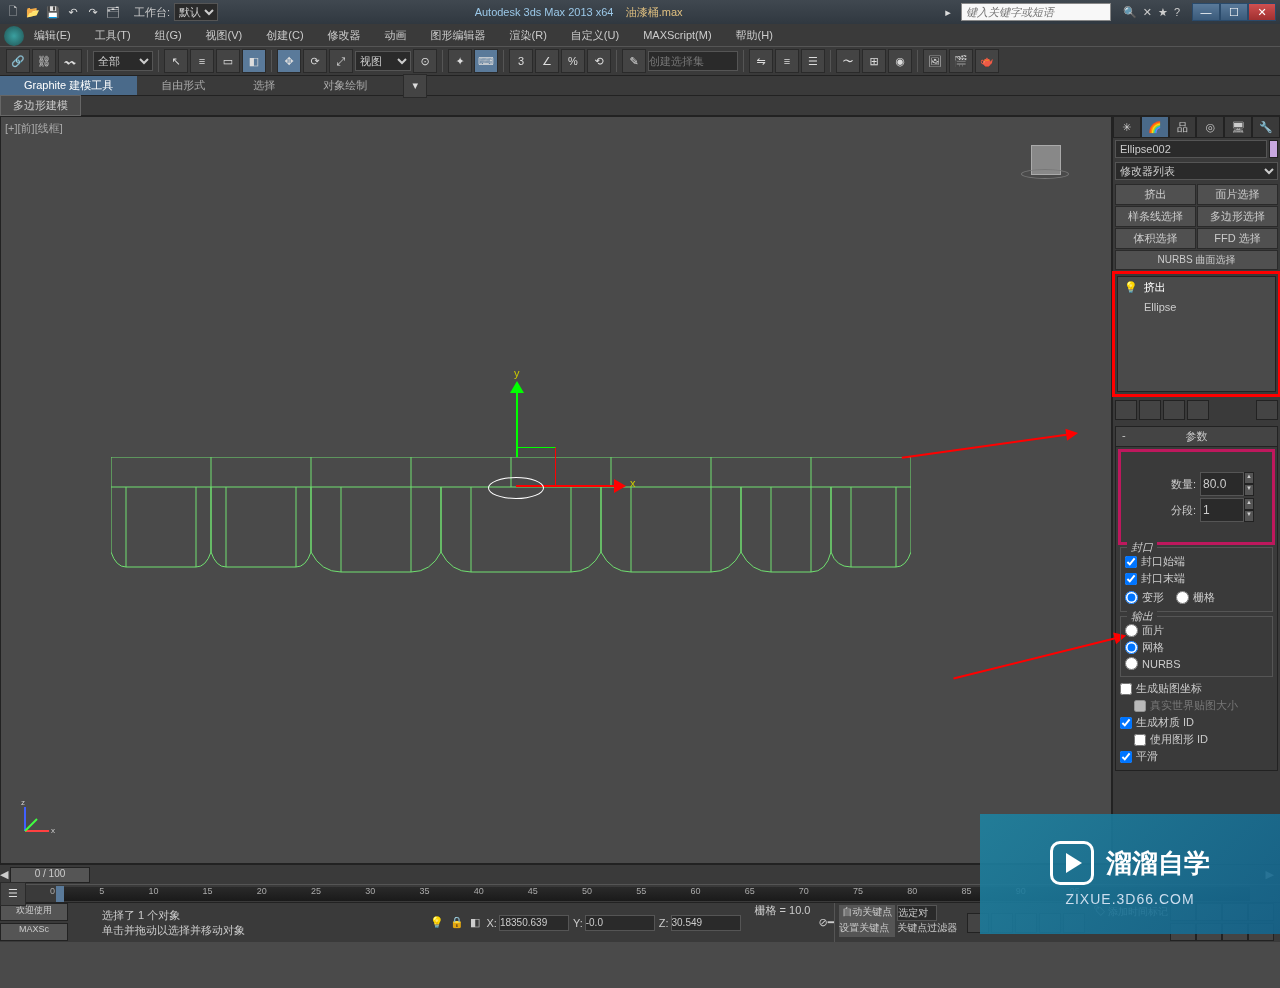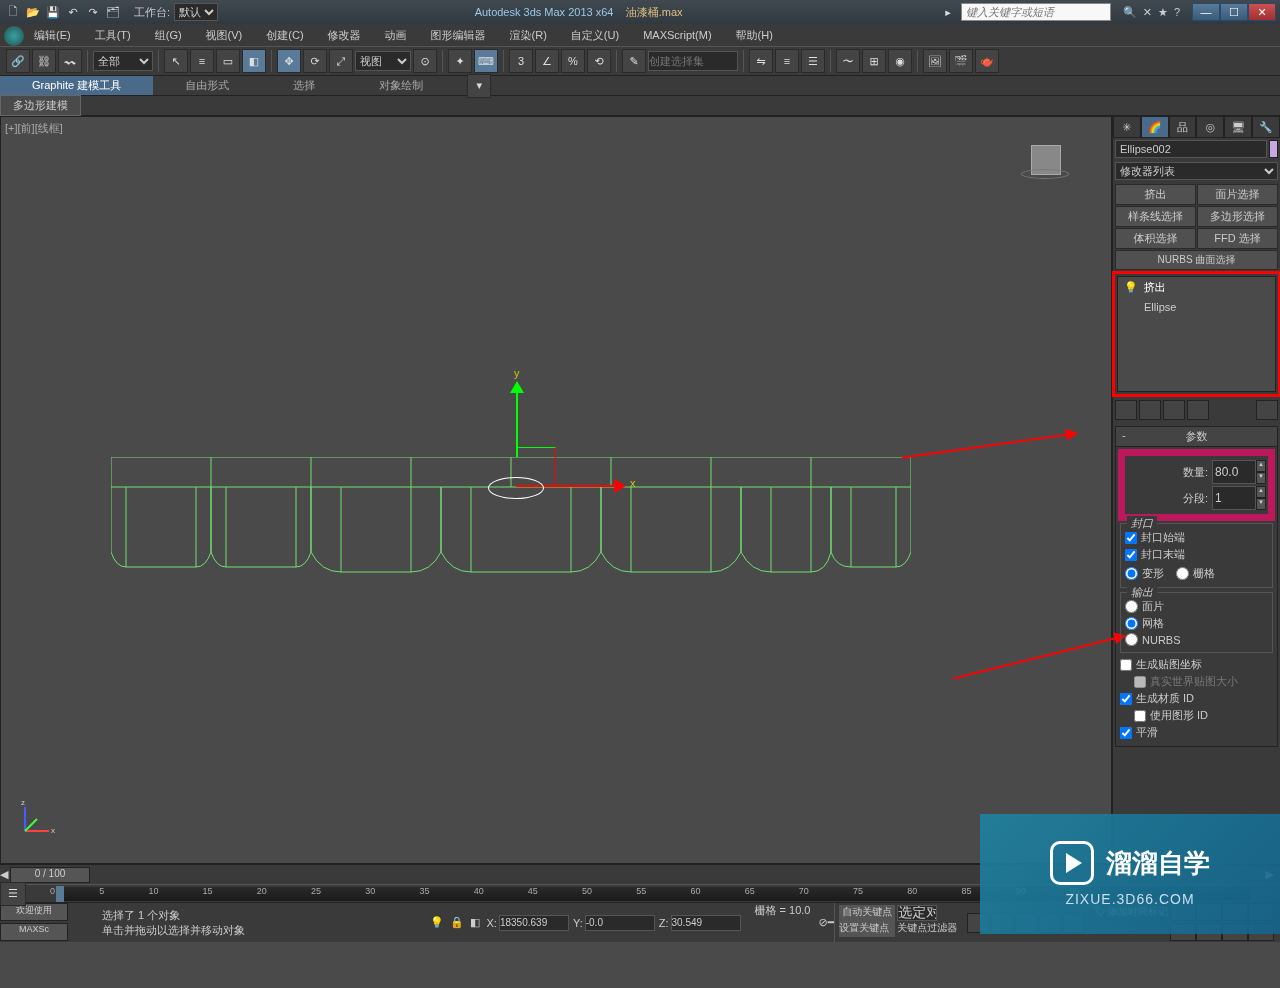--- a/index.html
+++ b/index.html
@@ -22,21 +22,21 @@
 .menubar .applogo { position: absolute; left: 4px; top: 26px; width: 20px; height: 20px; background: radial-gradient(#3aa0a0, #205050); border-radius: 50%; }
 
 .toolbar { height: 30px; background: #3a3a3a; border-top: 1px solid #555; border-bottom: 1px solid #222; display: flex; align-items: center; padding: 0 6px; gap: 2px; }
 .toolbar .sep { width: 1px; height: 22px; background: #555; margin: 0 3px; }
 .tbtn { width: 24px; height: 24px; background: #444; border: 1px solid #2a2a2a; display: flex; align-items: center; justify-content: center; cursor: pointer; color: #ddd; }
 .tbtn.active { background: #5a7a9a; }
 .toolbar select { background: #2a2a2a; color: #ccc; border: 1px solid #555; height: 20px; font-size: 11px; }
 .toolbar input { background: #2a2a2a; color: #ccc; border: 1px solid #555; height: 20px; font-size: 11px; width: 90px; }
 
 .ribbon { height: 20px; background: #3a3a3a; display: flex; align-items: center; border-bottom: 1px solid #222; }
-.ribbon .tab { padding: 2px 32px; color: #aaa; cursor: pointer; }
+.ribbon .tab { padding: 2px 24px; color: #aaa; cursor: pointer; }
 .ribbon .tab.active { background: #4a6a8a; color: #fff; }
 .ribbon2 { height: 20px; background: #3a3a3a; display: flex; align-items: center; border-bottom: 1px solid #222; }
 .ribbon2 .tab { padding: 2px 12px; color: #ccc; background: #4a4a4a; border: 1px solid #666; cursor: pointer; }
 
 .main { display: flex; height: 748px; }
 .viewport { flex: 1; background: #4a4a4a; position: relative; border: 1px solid #222; }
 .vp-label { position: absolute; top: 4px; left: 4px; color: #aaa; font-size: 11px; }
 .vp-cube { position: absolute; top: 28px; right: 40px; width: 50px; height: 50px; }
 .vp-cube .cube { width: 30px; height: 30px; background: #888; border: 1px solid #aaa; margin: 0 auto; }
 .vp-cube .ring { width: 48px; height: 10px; border: 1px solid #777; border-radius: 50%; margin-top: -6px; }
@@ -72,21 +72,21 @@
 .stack-tools .st { width: 22px; height: 20px; background: #444; border: 1px solid #222; cursor: pointer; }
 .rollout-hdr { background: #444; text-align: center; padding: 2px; border: 1px solid #222; margin: 2px 2px 0 2px; position: relative; }
 .rollout-hdr .minus { position: absolute; left: 6px; }
 .rollout { background: #3a3a3a; margin: 0 2px 4px 2px; padding: 4px; border: 1px solid #222; border-top: none; }
 .param-row { display: flex; align-items: center; gap: 4px; margin: 2px 0; justify-content: flex-end; }
 .param-row label { color: #ccc; }
 .spinner { display: flex; }
 .spinner input { width: 44px; background: #2a2a2a; color: #ccc; border: 1px solid #555; height: 24px; font-size: 12px; padding: 0 2px; }
 .spinner .arrows { width: 10px; display: flex; flex-direction: column; }
 .spinner .arrows div { flex: 1; background: #555; border: 1px solid #222; font-size: 6px; text-align: center; cursor: pointer; }
-.param-hl { border: 7px solid #be185d; padding: 2px; margin: -2px; }
+.param-hl { border: 3px solid #be185d; padding: 18px; margin: -2px; }
 .group { border: 1px solid #555; margin: 4px 0; padding: 4px; position: relative; }
 .group .gtitle { position: absolute; top: -8px; left: 6px; background: #3a3a3a; padding: 0 4px; font-style: italic; }
 .chk { display: flex; align-items: center; gap: 4px; margin: 2px 0; }
 .chk input { width: 12px; height: 12px; }
 .radio { display: flex; align-items: center; gap: 4px; margin: 2px 0; }
 
 .arrow-anno { position: absolute; pointer-events: none; }
 .arrow1 { top: 328px; left: 900px; width: 170px; height: 2px; background: #ff0000; transform: rotate(-8deg); }
 .arrow1::after { content: ''; position: absolute; right: -8px; top: -5px; border-left: 12px solid #ff0000; border-top: 6px solid transparent; border-bottom: 6px solid transparent; }
 .arrow2 { top: 540px; left: 950px; width: 170px; height: 2px; background: #ff0000; transform: rotate(-14deg); }
@@ -481,21 +481,21 @@
         <input value="30.549" style="">
       </div>
   </div>
   <div style="padding:0 8px">栅格 = 10.0</div>
   <div style="display:flex;align-items:center;gap:4px">
     <span>⊘━</span>
   </div>
   <div style="display:flex;flex-direction:column;font-size:10px;border-left:1px solid #555;padding:2px 4px">
     <div style="display:flex;gap:2px">
       <div class="b" style="width:56px;height:16px;background:#555;text-align:center">自动关键点</div>
-      <input style="width: 40px; height: 16px; background: rgb(42, 42, 42); border: 1px solid rgb(85, 85, 85); color: rgb(204, 204, 204); font-size: 14px;" value="选定对">
+      <input style="width: 40px; height: 16px; background: rgb(42, 42, 42); border: 1px solid rgb(85, 85, 85); color: rgb(204, 204, 204); font-size: 10px;" value="选定对">
     </div>
     <div style="display:flex;gap:2px">
       <div class="b" style="width:56px;height:16px;background:#555;text-align:left">设置关键点</div>
       <span style="font-size:10px">关键点过滤器</span>
     </div>
   </div>
   <div class="anim">
     <div class="ab"></div>
     <div class="ab"></div>
     <div class="ab"></div>

